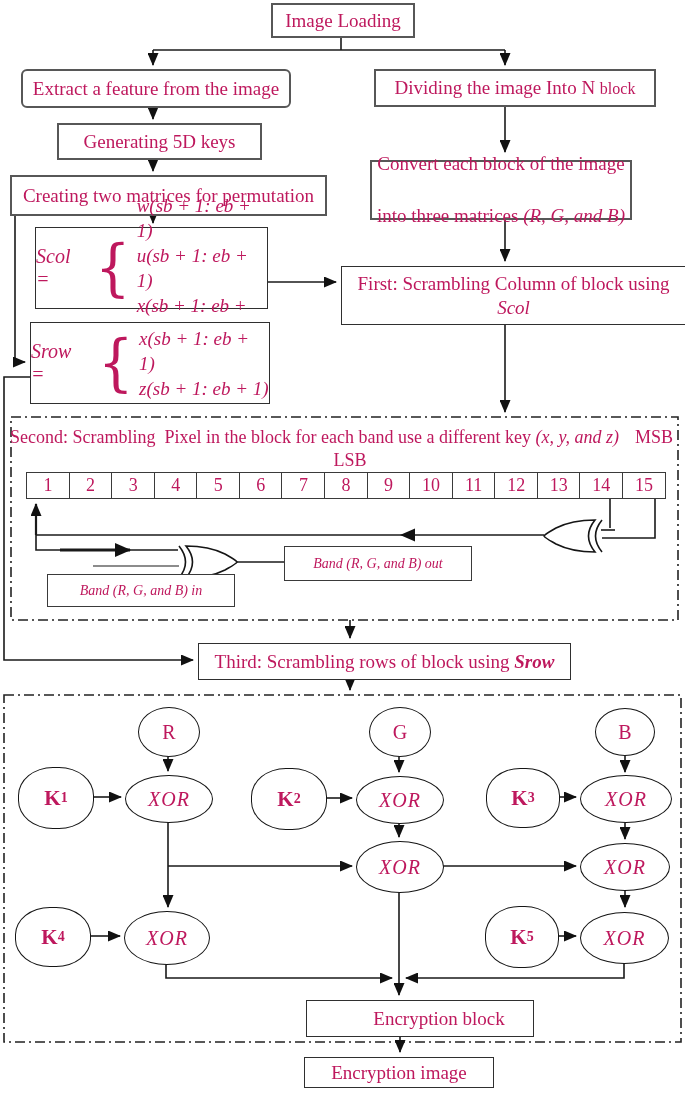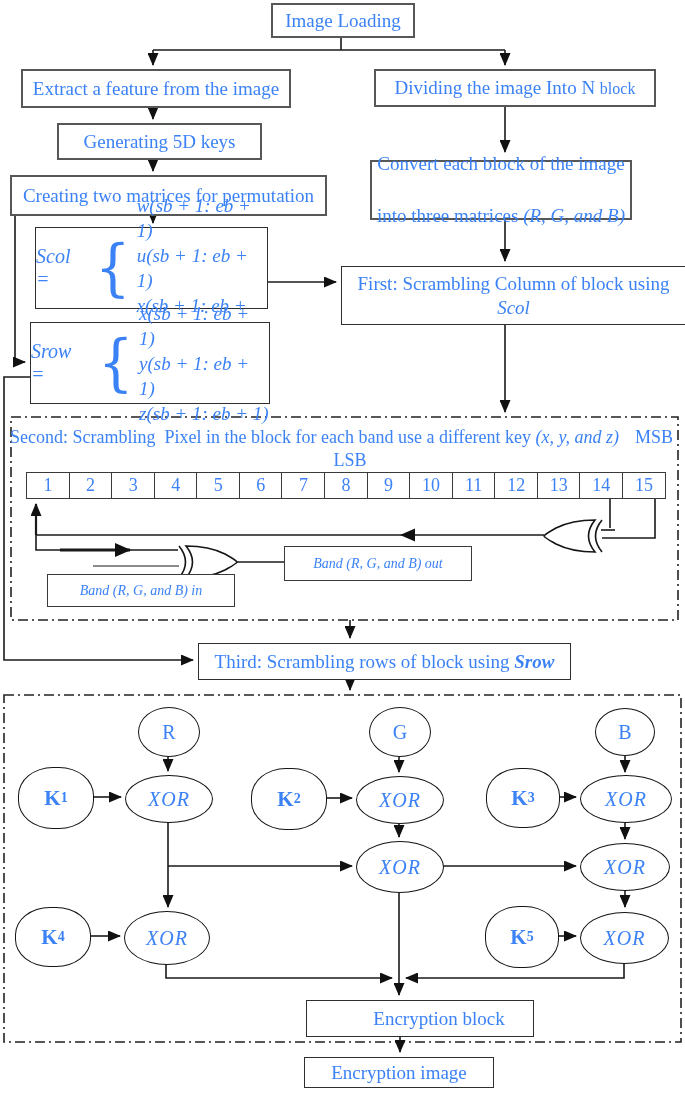--- a/index.html
+++ b/index.html
@@ -1,17 +1,17 @@
 <!DOCTYPE html>
 <html><head>
 <meta charset="utf-8">
 <style>
   html,body{margin:0;padding:0;background:#fff;}
   #stage{position:relative;width:685px;height:1093px;background:#fff;
-         font-family:"Liberation Serif","DejaVu Serif",serif;color:#3b82f6;overflow:hidden;}
+         font-family:"Liberation Serif","DejaVu Serif",serif;color:#be185d;overflow:hidden;}
   #wires{position:absolute;left:0;top:0;width:685px;height:1093px;}
   .box{position:absolute;background:#fff;border:2px solid #575757;display:flex;
        align-items:center;justify-content:center;text-align:center;font-size:19px;line-height:1.25;}
   .thin{border:1.5px solid #2f2f2f;}
   .math{font-style:italic;font-family:"Liberation Serif",serif;}
   .small-txt{font-size:16px;}
   .two-line{flex-direction:column;}
   .formula-box{position:absolute;background:#fff;border:1.5px solid #2f2f2f;display:flex;
        align-items:center;justify-content:center;font-size:20px;}
   .formula-lhs{font-style:italic;margin-right:6px;}
@@ -109,21 +109,21 @@
     <g transform="translate(604,519) scale(-1,1)">
       <path d="M9,1 Q22,17 9,33 C25,33 38,30 48,25 C55,21 59,19 60,17 C59,15 55,13 48,9 C38,4 25,1 9,1 Z" fill="#fff" stroke="#151515" stroke-width="1.6"></path>
       <path d="M2,1 Q15,17 2,33" fill="none" stroke="#151515" stroke-width="1.6"></path>
     </g>
   </svg>
 
   <div class="box" style="left:271px;top:3px;width:140px;height:31px;">
       <span>Image Loading</span>
     </div>
 
-  <div class="box" style="left:21px;top:69px;width:266px;height:35px;">
+  <div class="box" style="left:21px;top:69px;width:266px;height:35px;border-radius:6px;">
       <span>Extract a feature from the image</span>
     </div>
 
   <div class="box" style="left:374px;top:69px;width:278px;height:34px;">
     <span><span>Dividing the image Into N </span><span class="small-txt">block</span></span>
   </div>
 
   <div class="box" style="left:57px;top:123px;width:201px;height:33px;">
       <span>Generating 5D keys</span>
     </div>
@@ -150,21 +150,20 @@
   <div class="box thin two-line" style="left:341px;top:266px;width:343px;height:57px;">
     <span>First: Scrambling Column of block using</span>
     <span class="math">Scol</span>
   </div>
 
   <div class="formula-box" style="left:30px;top:322px;width:238px;height:80px;">
     <span class="formula-lhs">Srow =</span>
     <span class="brace">{</span>
     <span class="formula-lines">
       <span>x(sb + 1: eb + 1)</span>
-      <span>y(sb + 1: eb + 1)</span>
       <span>z(sb + 1: eb + 1)</span>
     </span>
   </div>
 
   <div class="hdr" style="left:10px;top:427px;width:660px;"><span>Second: Scrambling  Pixel in the block for each band use a different key </span><span class="math">(x, y, and z)</span><span style="margin-left:16px;">MSB</span></div>
   <div class="hdr" style="left:310px;top:450px;width:80px;">LSB</div>
 
   <div class="cells">
     <div class="cell">1</div>
     <div class="cell">2</div>

